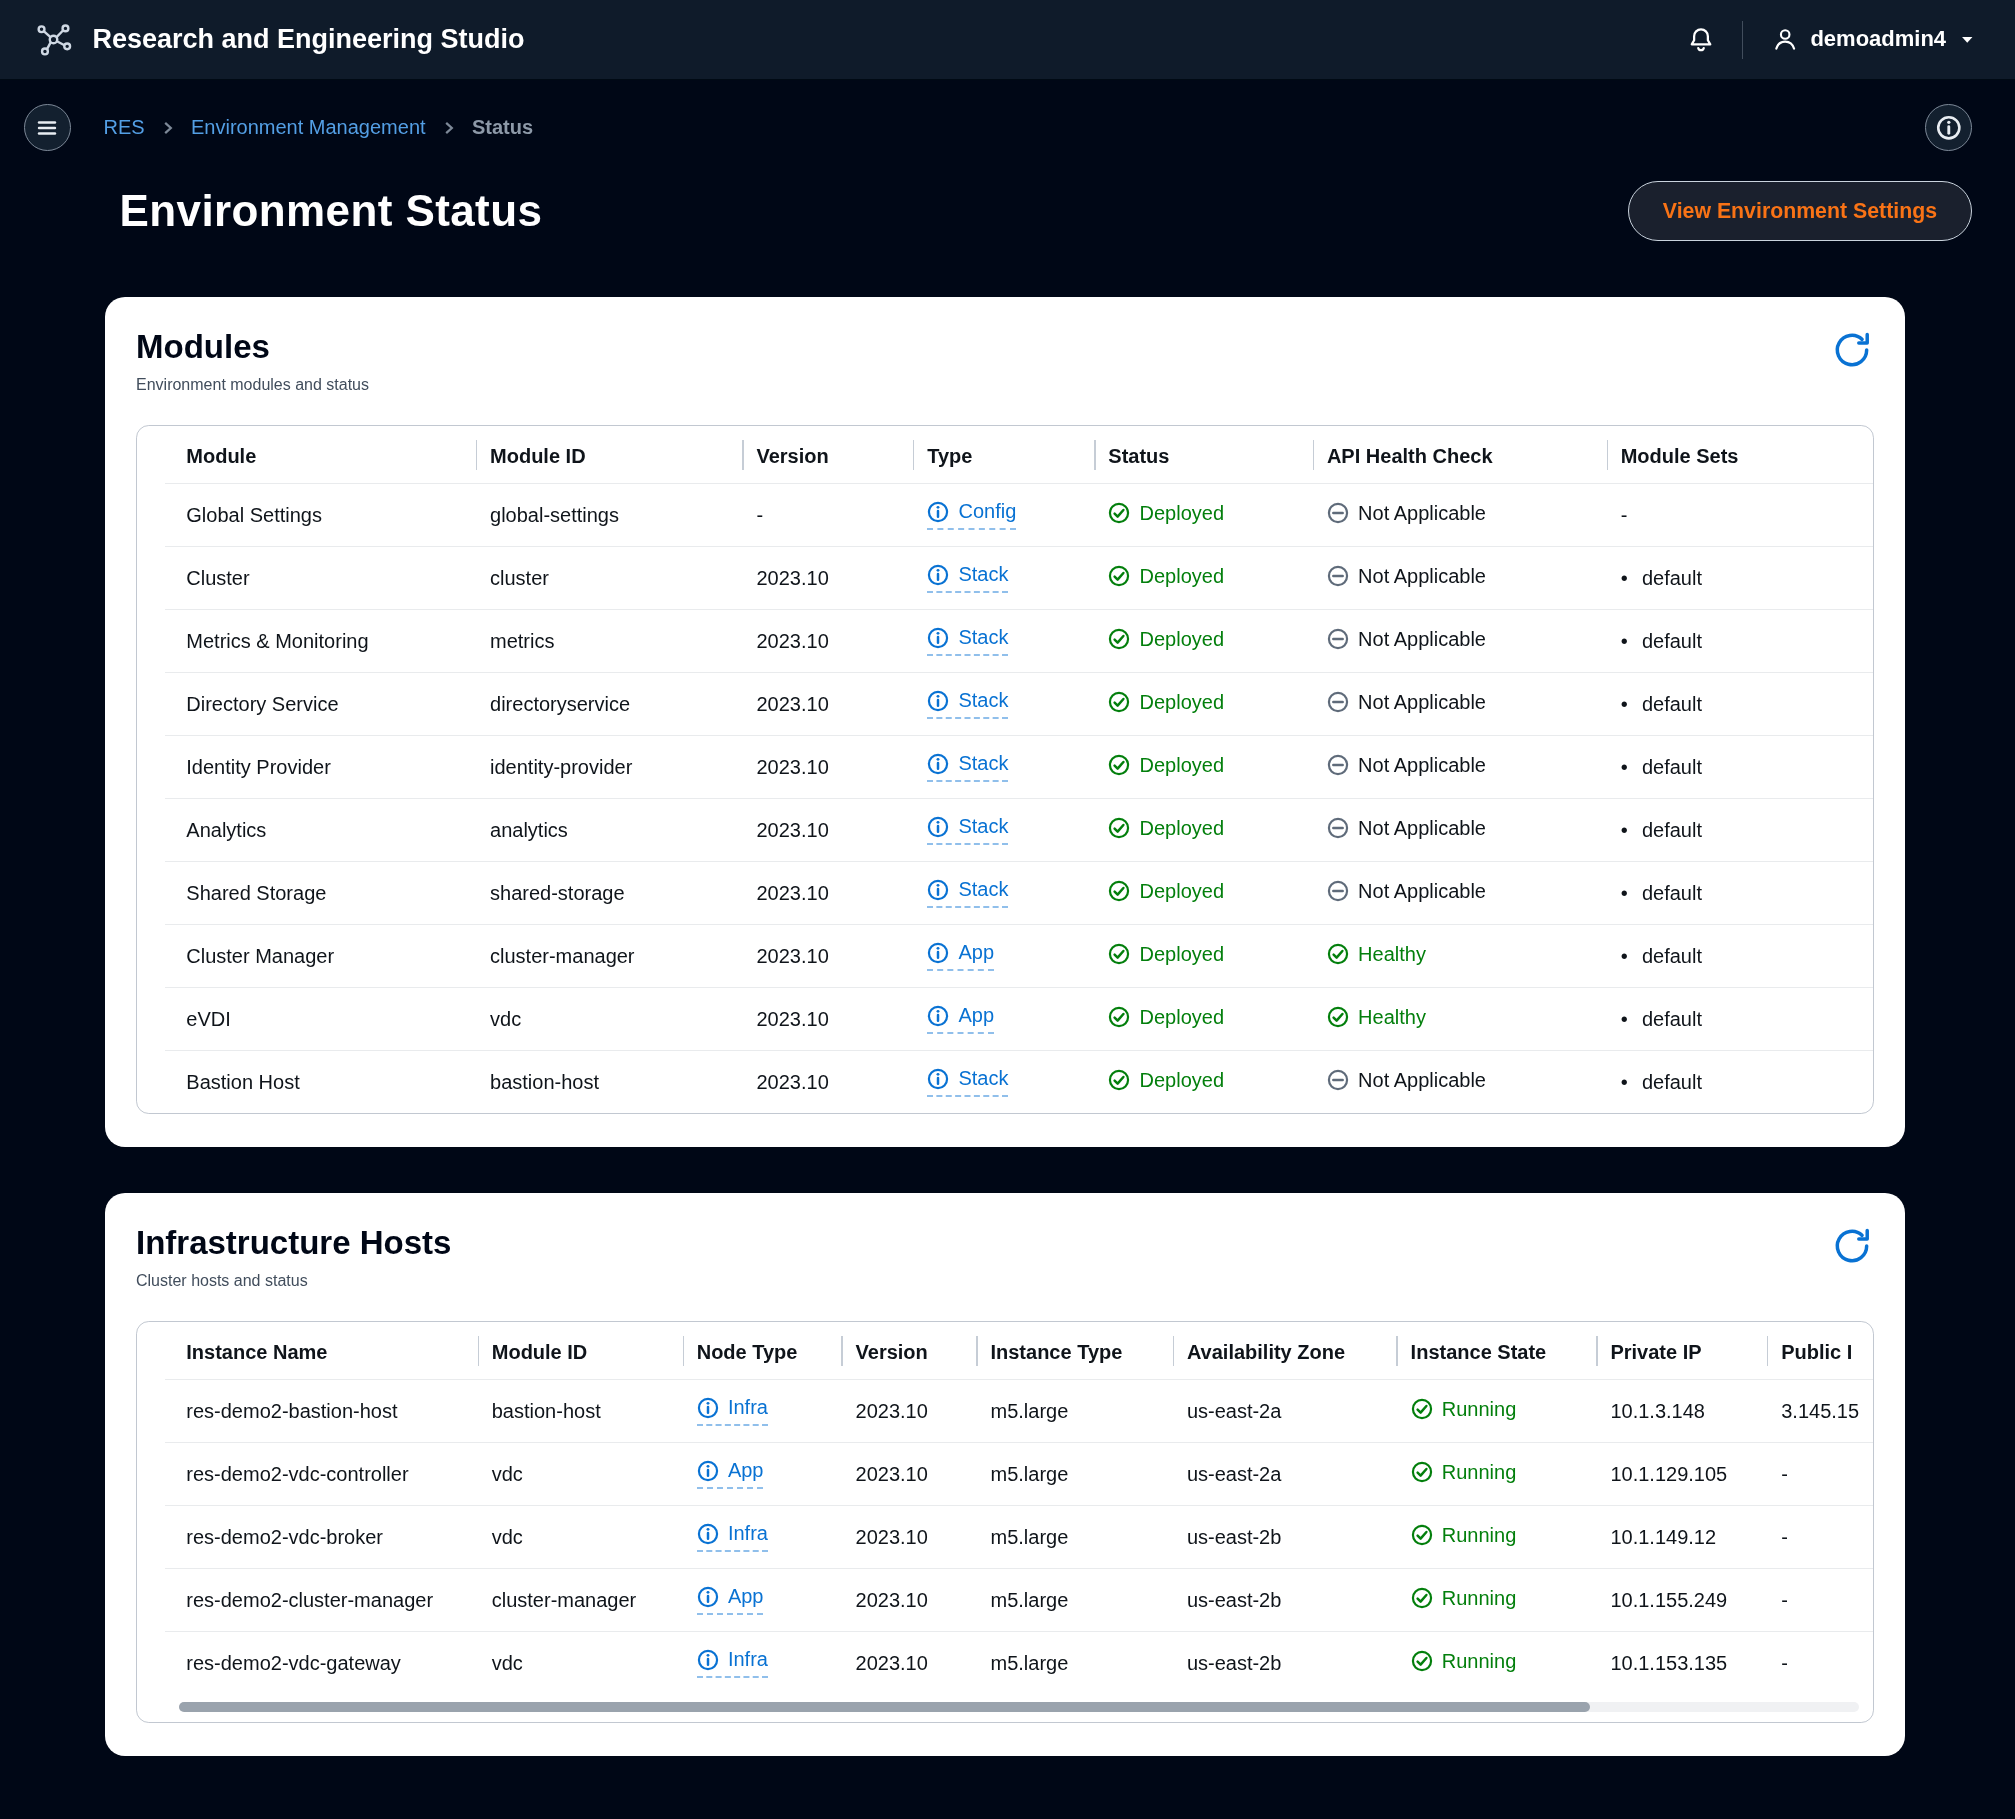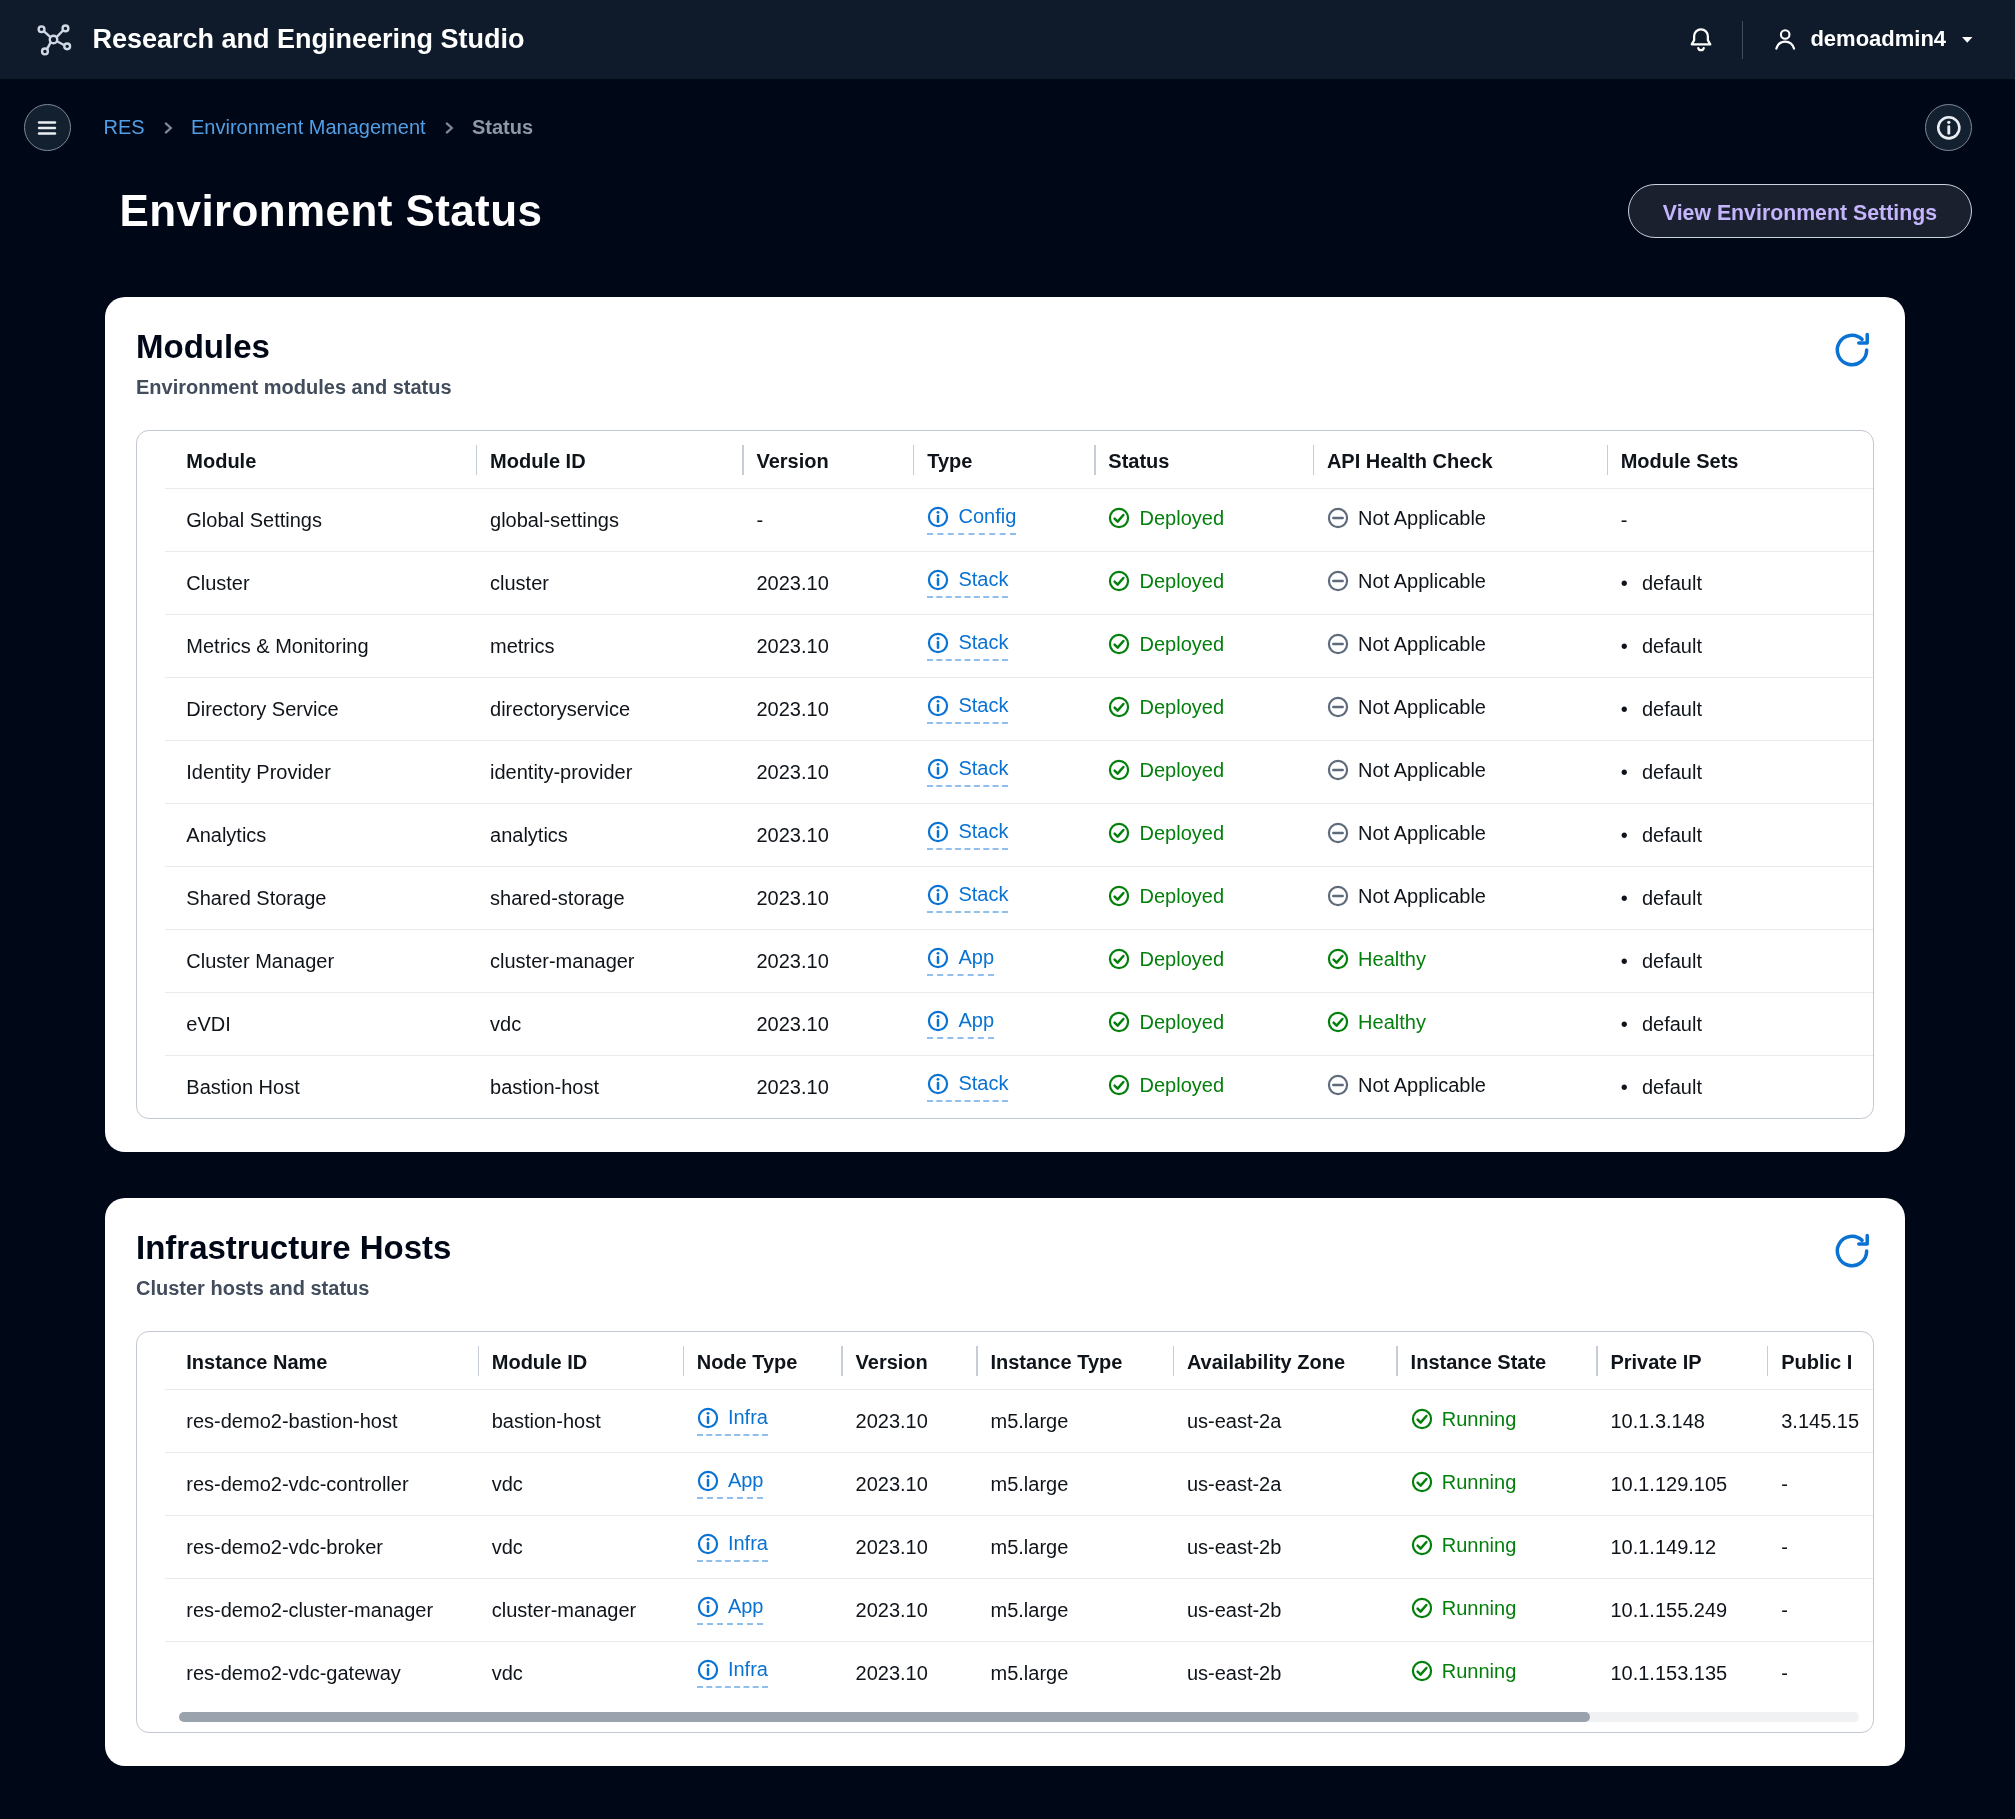--- a/index.html
+++ b/index.html
@@ -32,30 +32,30 @@
     display:flex; align-items:center; justify-content:center; cursor:pointer; flex:0 0 auto;
   }
   .breadcrumb { margin-left:33px; display:flex; align-items:center; gap:14.2px; font-size:20px; }
   .breadcrumb a { color:#539fe5; text-decoration:none; cursor:pointer; }
   .breadcrumb .sep { display:flex; }
   .breadcrumb .current { color:#8d99a8; font-weight:700; }
   .info-round { margin-left:auto; }
   .title-row { display:flex; align-items:center; margin-top:21.3px; padding-left:82px; }
   h1 { margin:14px; font-size:44px; font-weight:800; color:#fff; letter-spacing:0.4px; }
   .settings-btn {
-    margin-left:auto; height:54px; padding:16px 34px; border-radius:31px;
+    margin-left:auto; height:60px; padding:16px 34px; border-radius:31px;
     border:1.4px solid #c9d3dd; background:rgba(255,255,255,.10);
-    color:#c4b5fd; font-size:21.3px; font-weight:700; font-family:inherit; cursor:pointer;
+    color:#f97316; font-size:21.3px; font-weight:700; font-family:inherit; cursor:pointer;
   }
   
   .content { padding: 0 110px 39px 105px; }
   .card { background:#fff; border-radius:20px; padding:31px 31px 33px; margin-bottom:46px; }
   .card-head { display:flex; align-items:flex-start; }
   .card-head h2 { margin:0; font-size:33px; font-weight:800; color:#000716; }
-  .card-sub { margin:10px 0 0; font-size:20px; color:#414d5c;font-weight:bold; }
+  .card-sub { margin:10px 0 0; font-size:16px; color:#414d5c; }
   .refresh-btn { margin-left:auto; background:none; border:none; padding:0; cursor:pointer; display:flex; }
   
   .table-wrap { margin-top:31px; border:1.4px solid #c2c8d1; border-radius:12.8px; overflow:hidden; background:#fff;padding-left:28px; }
   table { width:100%; border-collapse:separate; border-spacing:0; table-layout:fixed; }
   th {
     position:relative; text-align:left; font-size:20px; font-weight:700; color:#0f141a;
     padding:18.5px 14.2px 15.6px; white-space:nowrap; overflow:hidden;
   }
   th:not(:first-child)::before {
     content:""; position:absolute; left:0; top:50%; transform:translateY(-50%);

